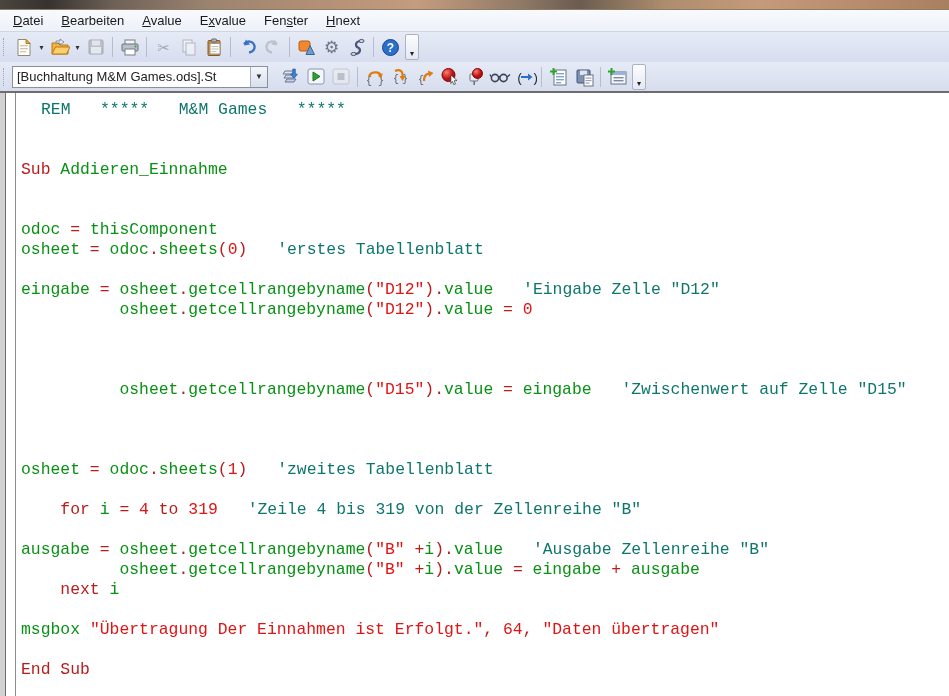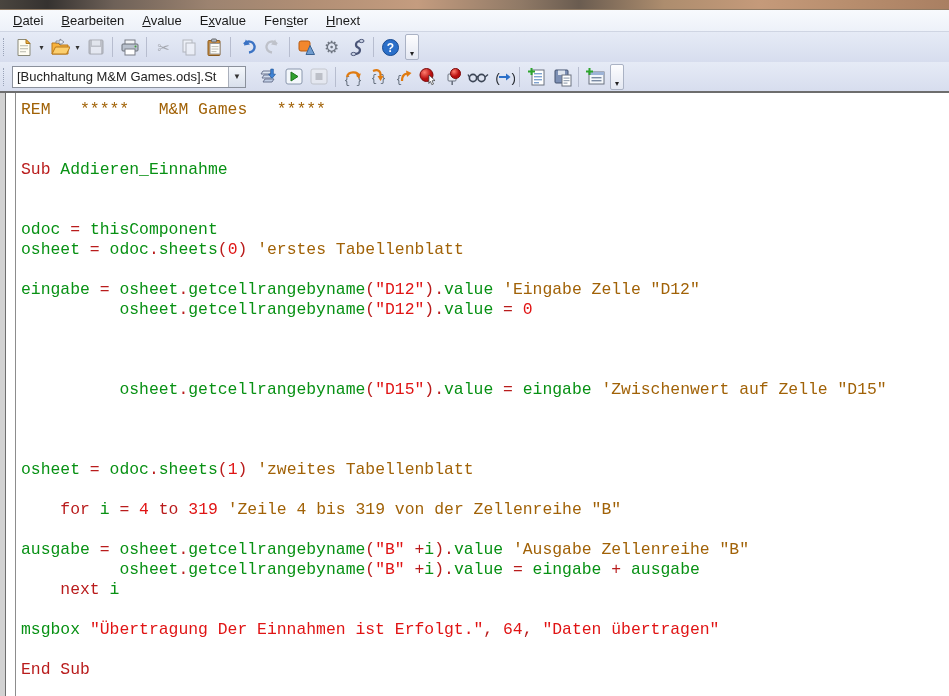--- a/index.html
+++ b/index.html
@@ -31,42 +31,42 @@
   .tbtn { width:25px; height:24px; display:flex; align-items:center; justify-content:center;
           border-radius:2px; position:relative; }
   .tbtn.disabled { opacity:.42; filter:grayscale(1); }
   .caret-btn { width:11px; height:24px; display:flex; align-items:center; justify-content:center;
                font-size:8px; color:#333; }
   .overflow-btn { width:14px; height:26px; margin-left:2px; border:1px solid #aab2c4;
     background:linear-gradient(#fdfdfe,#e4e8f2); border-radius:2px; display:flex;
     align-items:flex-end; justify-content:center; font-size:8px; color:#222; padding-bottom:1px; }
 
   
-  .combobox { width:234px; height:22px; background:#fff; border:1px solid #8b919c;
+  .combobox { width:256px; height:22px; background:#fff; border:1px solid #8b919c;
     display:flex; align-items:stretch; margin-left:1px; }
   .combo-text { flex:1; font-size:13px; color:#222; line-height:20px; padding-left:4px;
     white-space:nowrap; overflow:hidden; }
   .combo-arrow { width:17px; border-left:1px solid #aab0bc;
     background:linear-gradient(#f4f7fb,#d9e0ec); display:flex; align-items:center;
     justify-content:center; font-size:8px; color:#333; }
 
   .uni-ic { font-size:15px; line-height:1; }
 
   
   .editor { flex:1 1 auto; display:flex; background:#fff; overflow:hidden; }
   .editor-edge { flex:0 0 6px; background:#d2d2d2; border-right:1px solid #6e6e6e; }
   .breakpoint-gutter { flex:0 0 10px; background:#fff; border-right:1px solid #8d8d8d; }
   .code-area { flex:1 1 auto; padding:7px 0 0 5px;
     font-family:"Liberation Mono","DejaVu Sans Mono",monospace;
     font-size:16.4px; line-height:20px; white-space:pre; color:#000; }
   .code-line { height:20px; white-space:pre; }
   .tk-b { color:#b91c1c; }   
   .tk-g { color:#089114; }   
   .tk-r { color:#e01414; }   
-  .tk-y { color:#a16207; }   
+  .tk-y { color:#0f766e;margin-left:20px; }   
   .tk-t { color:#000; }
 </style>
 </head>
 <body>
 
 <div id="app">
 
   <div class="titlebar-edge"></div>
 
   <div class="menubar">

